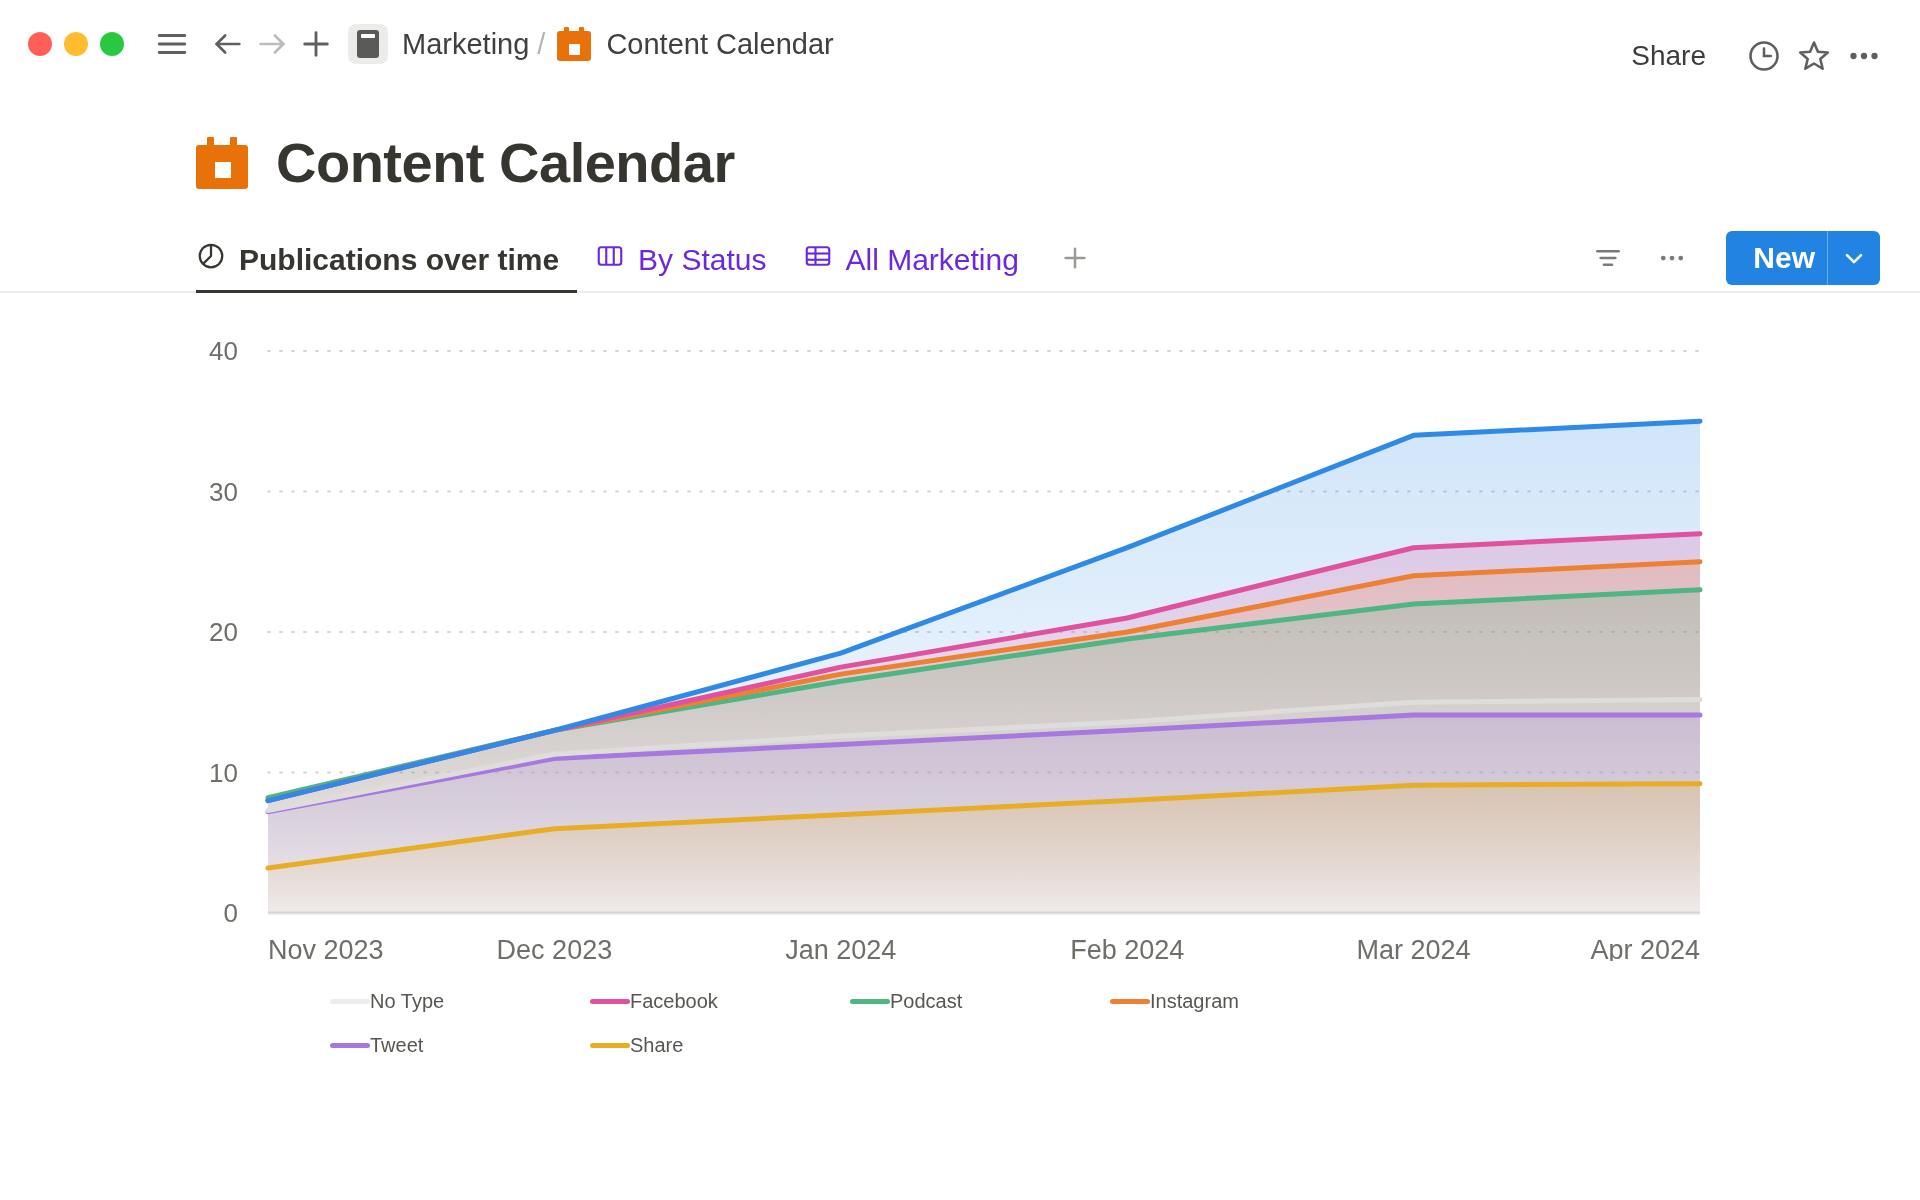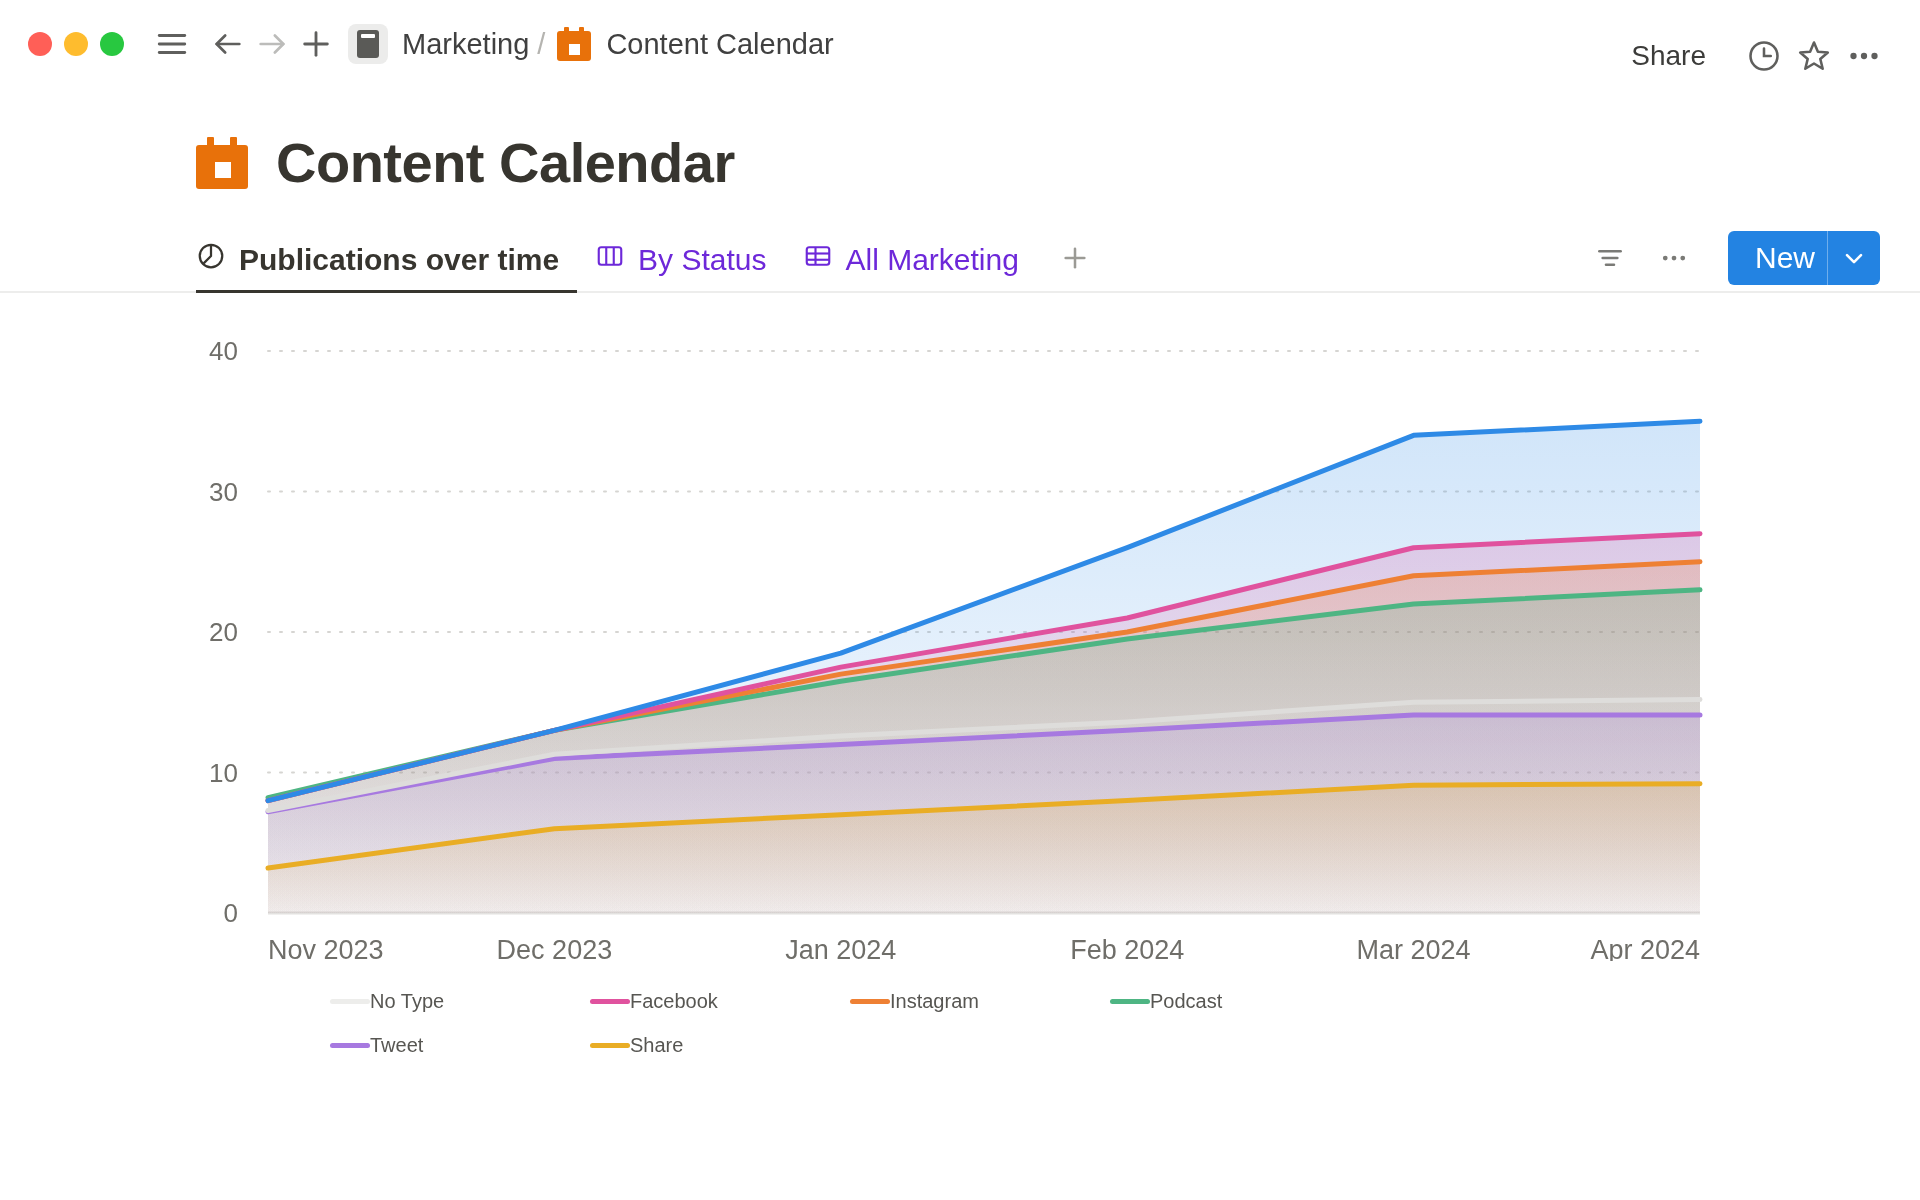--- a/index.html
+++ b/index.html
@@ -137,21 +137,21 @@
     display: flex; align-items: center; justify-content: center;
     color: #7a7a76; cursor: pointer;
   }
   .new-btn {
     display: flex; align-items: stretch; height: 54px;
     background: #2383e2; border-radius: 6px; overflow: hidden;
     margin-left: 12px; cursor: pointer;
   }
   .new-btn .label {
     display: flex; align-items: center; padding: 0 12px;
-    color: #fff; font-size: 30px; font-weight: 400; margin-left: 15px;
+    color: #fff; font-size: 30px; font-weight: 700; margin-left: 15px;
   }
   .new-btn .divider { width: 1px; background: rgba(255,255,255,0.35); }
   .new-btn .caret {
     display: flex; align-items: center; justify-content: center;
     width: 52px; color: #fff;
   }
 
   
   .chart-wrap { position: relative; padding: 28px 0 0 0; }
   svg.chart { display: block; }
@@ -403,28 +403,28 @@
   <div class="legend" id="legend">
       <div class="legend-item">
         <span class="legend-swatch" style="background: rgb(237, 237, 235);"></span>
         <span>No Type</span>
       </div>
       <div class="legend-item">
         <span class="legend-swatch" style="background: rgb(224, 82, 158);"></span>
         <span>Facebook</span>
       </div>
       <div class="legend-item">
+        <span class="legend-swatch" style="background: rgb(78, 181, 131);"></span>
+        <span>Podcast</span>
+      </div>
+      <div class="legend-item">
         <span class="legend-swatch" style="background: rgb(238, 128, 52);"></span>
         <span>Instagram</span>
       </div>
       <div class="legend-item">
-        <span class="legend-swatch" style="background: rgb(78, 181, 131);"></span>
-        <span>Podcast</span>
-      </div>
-      <div class="legend-item">
         <span class="legend-swatch" style="background: rgb(167, 121, 224);"></span>
         <span>Tweet</span>
       </div>
       <div class="legend-item">
         <span class="legend-swatch" style="background: rgb(233, 173, 37);"></span>
         <span>Share</span>
       </div>
     </div>
 </div>
 

